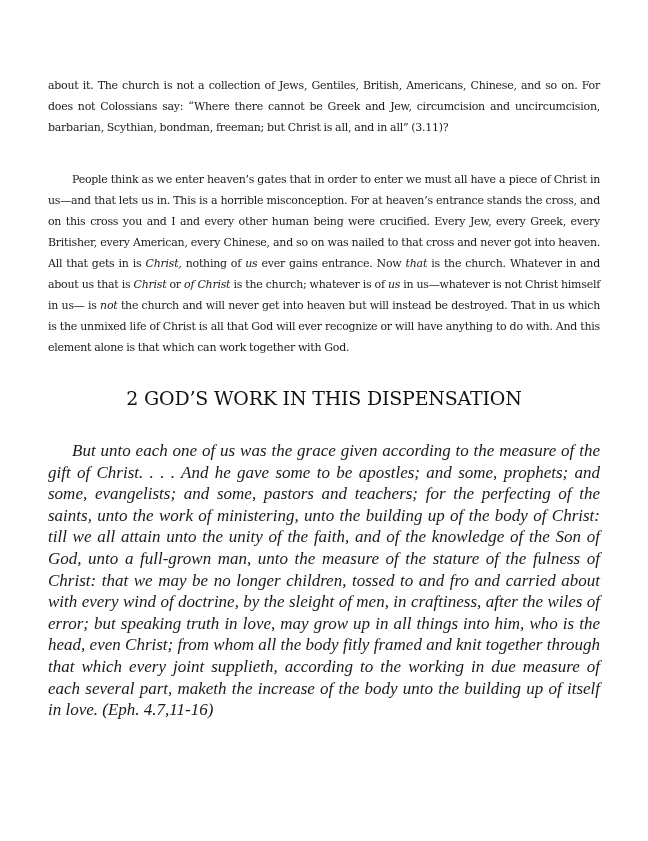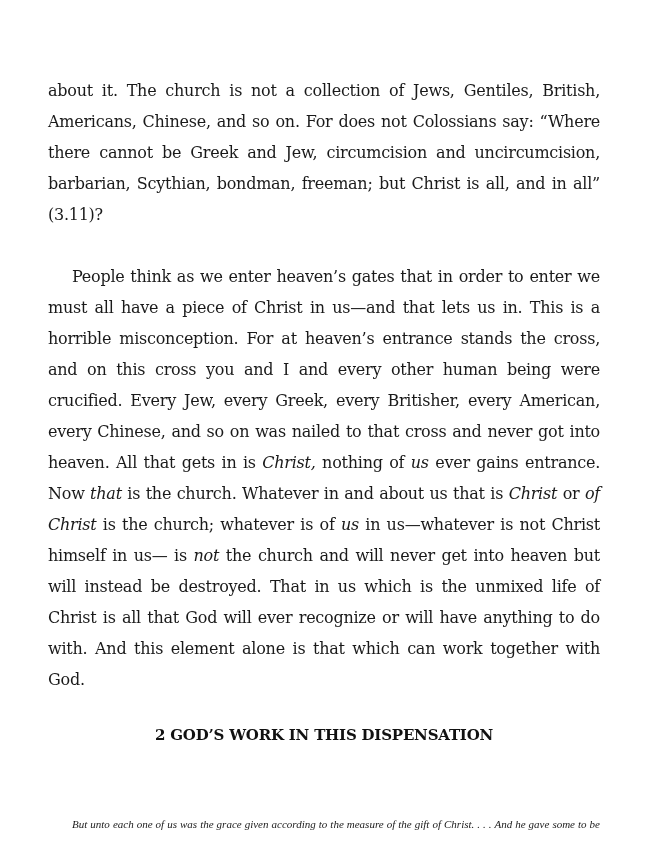--- a/index.html
+++ b/index.html
@@ -16,45 +16,45 @@
       color: #1a1a1a;
     }
     .page {
       position: absolute;
       left: 48px;
       top: 75px;
       width: 552px;
     }
     .para {
       margin: 0;
-      font-size: 16px;
-      line-height: 31px;
+      font-size: 11px;
+      line-height: 21px;
       text-align: justify;
       letter-spacing: -0.25px;
       word-spacing: -0.3px;
     }
     .indent {
       text-indent: 24px;
       margin-top: 31px;
     }
     .heading {
       margin: 29px 0 0 0;
       text-align: center;
       font-family: "DejaVu Serif", "Liberation Serif", serif;
-      font-weight: bold;
-      font-size: 15px;
+      font-weight: normal;
+      font-size: 19px;
       line-height: 22px;
       letter-spacing: -0.2px;
       color: #111;
     }
     .quote {
-      margin-top: 68px;
+      margin-top: 31px;
       font-style: italic;
       font-family: "Liberation Serif", "DejaVu Serif", serif;
-      font-size: 11px;
+      font-size: 17px;
       line-height: 21.6px;
       letter-spacing: 0px;
       word-spacing: 0px;
     }
     em { font-style: italic; }
   </style>
 </head>
 <body>
 
 <div class="page">

